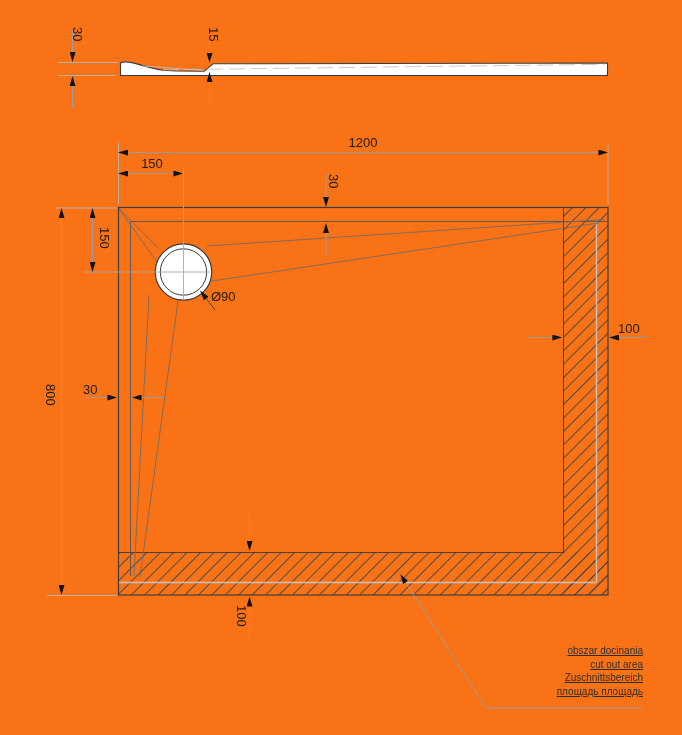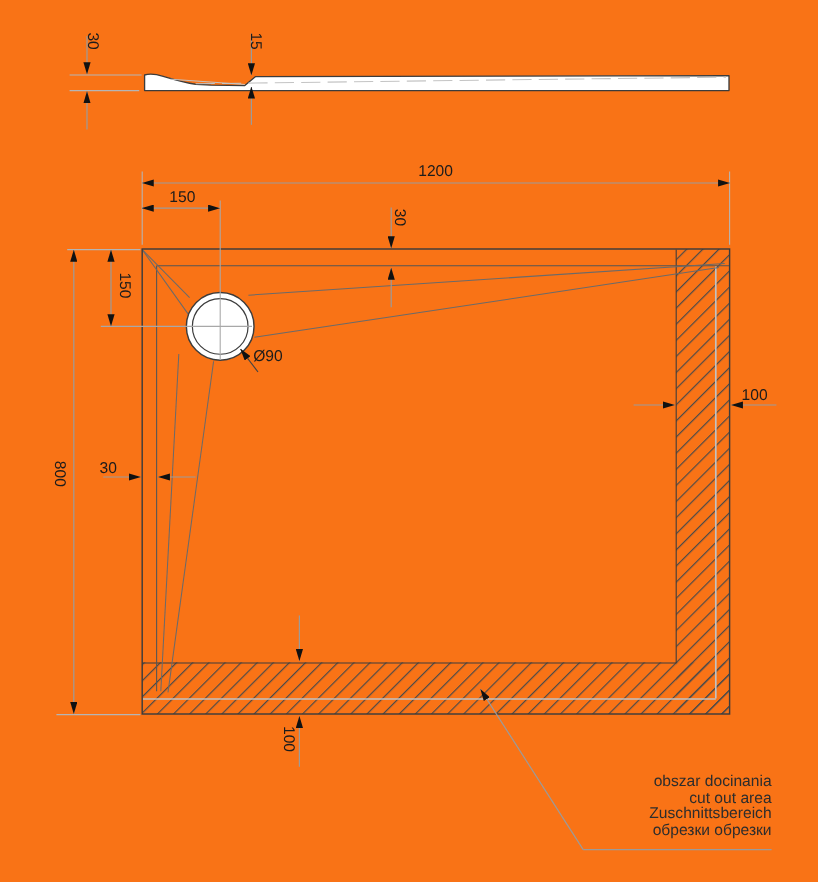--- a/index.html
+++ b/index.html
@@ -21,23 +21,24 @@
   .lbl.center{text-align:center;}
   .lbl.rot{
     transform:rotate(90deg);
     transform-origin:0 0;
   }
   .note{
     position:absolute;
     right:39px;
     top:644px;
     text-align:right;
-    font-size:13px;
+    font-size:10px;
     line-height:13.5px;
     color:#2d2d2d;
+    text-decoration:underline;
   }
 </style>
 </head>
 <body>
 
 <div class="canvas">
 
   <svg width="682" height="735" viewBox="0 0 682 735">
     <defs>
       <pattern id="hatch" patternUnits="userSpaceOnUse" width="9.5" height="9.5" patternTransform="rotate(-45)">
@@ -140,16 +141,16 @@
   <span class="lbl rot" style="left:57px;top:384px;">800</span>
   <span class="lbl" style="left:83px;top:383px;">30</span>
   <span class="lbl" style="left:618px;top:322px;">100</span>
   <span class="lbl rot" style="left:248px;top:605px;">100</span>
   <span class="lbl" style="left:211px;top:290px;">Ø90</span>
 
   <div class="note">
     <div>obszar docinania</div>
     <div>cut out area</div>
     <div>Zuschnittsbereich</div>
-    <div>обрезки обрезки</div>
+    <div>площадь площадь</div>
   </div>
 
 </div>
 
 </body></html>

